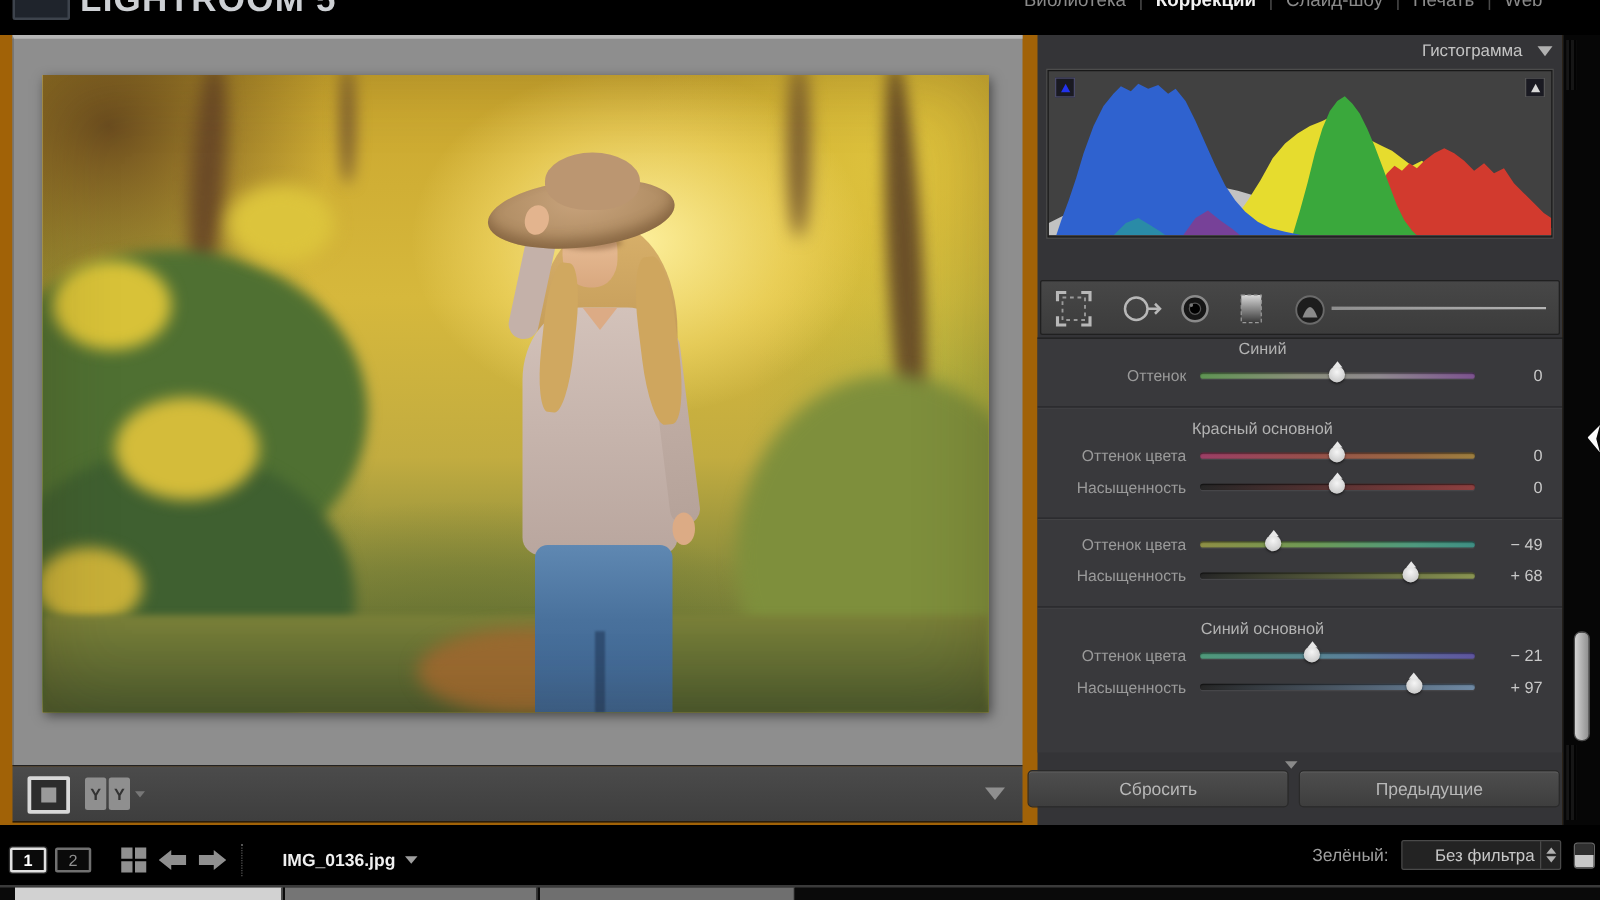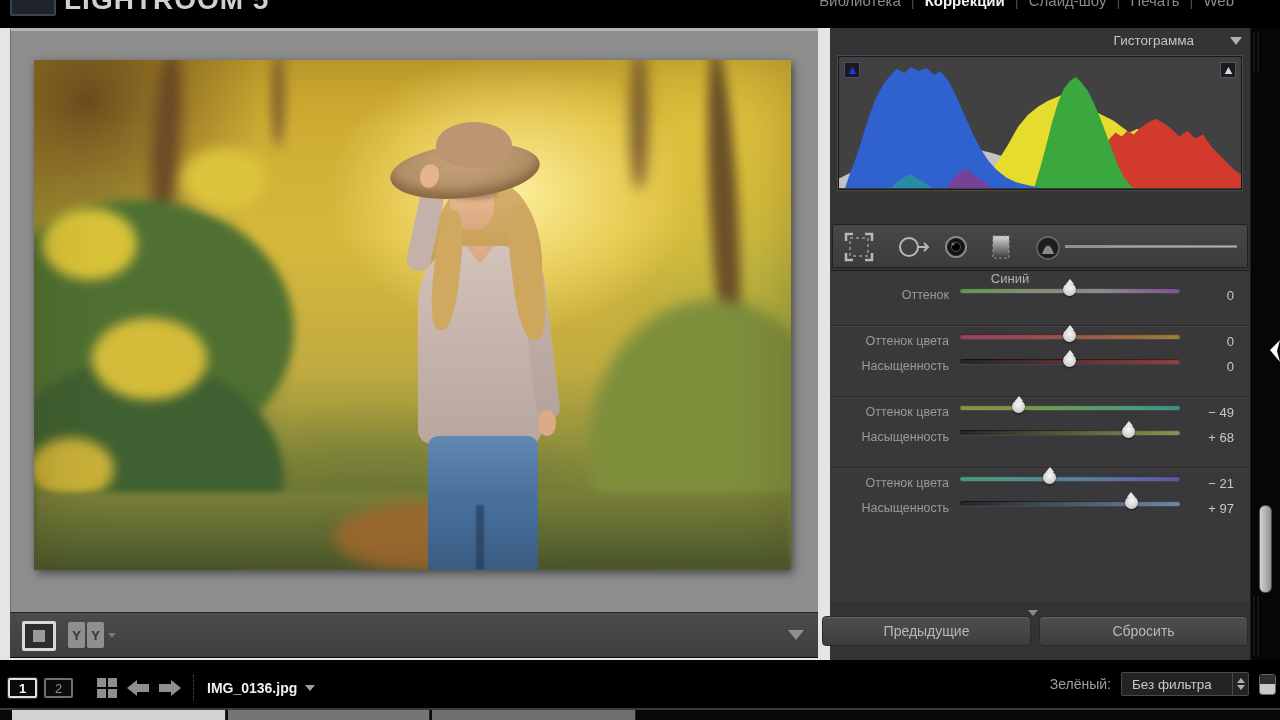--- a/index.html
+++ b/index.html
@@ -1,18 +1,18 @@
 <!DOCTYPE html>
 <html><head>
 <meta charset="utf-8">
 <style>
   * { margin:0; padding:0; box-sizing:border-box; }
   html,body { width:1280px; height:720px; background:#000; overflow:hidden;
     font-family:"Liberation Sans","DejaVu Sans",sans-serif; }
-  #stage { position:relative; width:1280px; height:720px; background:#e5e5e5; }
+  #stage { position:relative; width:1280px; height:720px; background:#a16207; }
 
   
   #topbar { position:absolute; left:0; top:0; width:1280px; height:28px; background:#000; overflow:hidden; }
   #logo-badge { position:absolute; left:10px; top:-10px; width:46px; height:26px; background:#1f242c; border:2px solid #3d434c; border-radius:2px; }
   #logo-text { position:absolute; left:64px; top:-16px; font-size:28px; font-weight:700; letter-spacing:1px; color:#cdd0d4; white-space:nowrap; }
   #top-menu { position:absolute; right:36px; top:-8px; display:flex; align-items:center; font-size:15px; white-space:nowrap; }
   #top-menu .mi { color:#8a8a8a; padding:0 10px; cursor:default; }
   #top-menu .mi.active { color:#f2f2f2; font-weight:700; }
   #top-menu .msep { color:#4a4a4a; }
 
@@ -64,21 +64,21 @@
   #viewer-toolbar { position:absolute; left:10px; top:612px; width:808px; height:46px; background:linear-gradient(180deg,#4b4b4b,#3e3e3e); border-top:1px solid #222; border-bottom:1px solid #0a0a0a; }
   #loupe-btn { position:absolute; left:12px; top:8px; width:34px; height:30px; border:3px solid #d8d8d8; background:#2c2c2c; border-radius:2px; }
   #loupe-btn .inner { position:absolute; left:50%; top:50%; width:12px; height:12px; transform:translate(-50%,-50%); background:#9a9a9a; }
   #yy-btn { position:absolute; left:58px; top:9px; display:flex; gap:2px; }
   #yy-btn .ybox { width:17px; height:26px; background:#8f8f8f; border-radius:2px; color:#333; font-size:13px; font-weight:700; display:flex; align-items:center; justify-content:center; }
   #yy-caret { position:absolute; left:98px; top:20px; width:0; height:0; border-left:4px solid transparent; border-right:4px solid transparent; border-top:5px solid #777; }
   #vt-collapse { position:absolute; right:14px; top:17px; width:0; height:0; border-left:8px solid transparent; border-right:8px solid transparent; border-top:10px solid #8f8f8f; }
 
   
   #right-panel { position:absolute; left:830px; top:28px; width:420px; height:632px; background:#343437; }
-  #hist-header { position:absolute; right:8px; top:5px; display:flex; align-items:center; gap:36px; }
+  #hist-header { position:absolute; right:8px; top:5px; display:flex; align-items:center; gap:12px; }
   #hist-title { color:#c4c4c4; font-size:13.5px; }
   .tri-down { width:0; height:0; border-left:6px solid transparent; border-right:6px solid transparent; border-top:8px solid #b0b0b0; }
   #hist-box { position:absolute; left:8px; top:28px; width:404px; height:134px; background:#414141; border:1px solid #181818; box-shadow:0 0 0 1px #4c4c4c; }
   #hist-box svg { position:absolute; inset:0; }
   .clip-box { position:absolute; top:5px; width:16px; height:16px; background:#1a1a22; border:1px solid #555; }
   #clip-shadows { left:5px; border-color:#4a4a6a; }
   #clip-highlights { right:5px; }
   .clip-box .tri { position:absolute; left:3px; top:3px; width:9px; height:9px; }
   #clip-shadows .tri { background:#2233ee; clip-path:polygon(50% 10%,8% 88%,92% 88%); box-shadow:0 0 4px #2233ee; }
   #clip-highlights .tri { background:#d8d8d8; clip-path:polygon(50% 10%,8% 88%,92% 88%); }
@@ -86,21 +86,21 @@
 
   #toolstrip { position:absolute; left:2px; top:196px; width:416px; height:44px; background:linear-gradient(180deg,#474747,#3c3c3c); border:1px solid #202020; border-radius:2px; }
   .tool { position:absolute; top:4px; width:36px; height:36px; }
   #brush-handle { position:absolute; left:232px; top:20px; width:172px; height:3px; background:linear-gradient(90deg,#8f8f8f,#b5b5b5); clip-path:polygon(0 0,100% 20%,100% 80%,0 100%); }
 
   #sliders { position:absolute; left:0; top:242px; width:420px; height:332px; background:#39393c; overflow:hidden; border-top:1px solid #1c1c1c; }
   .sect { padding:2px 0 6px; }
   .sect + .sect { border-top:1px solid #28282b; box-shadow:inset 0 1px 0 rgba(255,255,255,.05); margin-top:6px; padding-top:8px; }
   .shead { text-align:center; color:#b2b2b2; font-size:13px; height:18px; line-height:18px; padding-right:60px; }
   .shead.clip { margin-top:-3px; }
-  .srow { display:flex; align-items:flex-start; height:25px; }
+  .srow { display:flex; align-items:center; height:25px; }
   .slab { width:130px; text-align:right; padding-right:11px; color:#9a9a9a; font-size:12.5px; }
   .track { position:relative; width:220px; height:5px; border-radius:3px; box-shadow:inset 0 1px 1px rgba(0,0,0,.55), 0 1px 0 rgba(255,255,255,.07); }
   .thumb { position:absolute; top:-5px; width:13px; height:13px; background:radial-gradient(circle at 50% 35%,#f5f5f5,#bdbdbd); border-radius:50%; box-shadow:0 1px 2px rgba(0,0,0,.6); }
   .thumb::before { content:""; position:absolute; left:2.5px; top:-4px; width:0; height:0; border-left:4px solid transparent; border-right:4px solid transparent; border-bottom:5px solid #e8e8e8; }
   .sval { flex:1; text-align:right; padding-right:16px; color:#c8c8c8; font-size:13px; }
   .tr-hue-gp { background:linear-gradient(90deg,#5f9553,#8a8f7a 35%,#8f8a8f 65%,#7d5390); }
   .tr-hue-ro { background:linear-gradient(90deg,#9c3f66,#97504b 40%,#9a6a42 78%,#9d7f3f); }
   .tr-sat-r  { background:linear-gradient(90deg,#262626,#8f4040); }
   .tr-hue-yt { background:linear-gradient(90deg,#8f8f45,#6f9a55 40%,#4f9a7f 78%,#3f8f85); }
   .tr-sat-g  { background:linear-gradient(90deg,#262626,#8a9552); }
@@ -122,26 +122,26 @@
   #bottombar { position:absolute; left:0; top:660px; width:1280px; height:60px; background:#000; }
   #bb-left { position:absolute; left:8px; top:15px; display:flex; align-items:center; }
   .winbtn { width:29px; height:20px; border-radius:2px; font-size:13px; display:flex; align-items:center; justify-content:center; background:#0a0a0a; }
   #win1 { border:2px solid #e0e0e0; color:#fff; font-weight:700; box-shadow:0 0 0 1px #333; }
   #win2 { border:2px solid #707070; color:#909090; margin-left:7px; }
   #grid-btn { margin-left:24px; display:grid; grid-template-columns:9px 9px; grid-template-rows:9px 9px; gap:2px; }
   #grid-btn span { background:#8f8f8f; }
   .navarr { margin-left:10px; }
   #bb-sep { margin-left:12px; height:26px; border-left:1px dotted #555; }
   #breadcrumb { margin-left:10px; font-size:14px; color:#9f9f9f; white-space:nowrap; display:flex; align-items:center; }
-  #bc-file { color:#f0f0f0; font-weight:700; margin-left:3px; }
+  #bc-file { color:#f0f0f0; font-weight:700; margin-left:22px; }
   #bc-caret { margin-left:8px; width:0; height:0; border-left:5px solid transparent; border-right:5px solid transparent; border-top:6px solid #9f9f9f; }
   #bb-right { position:absolute; right:4px; top:12px; display:flex; align-items:center; gap:10px; }
   #filter-label { color:#9f9f9f; font-size:14px; }
   #filter-select { width:128px; height:24px; background:#232323; border:1px solid #4a4a4a; border-radius:2px; display:flex; align-items:center; }
-  #filter-value { flex:1; color:#c8c8c8; font-size:13.5px; padding-left:10px; }
+  #filter-value { flex:1; color:#c8c8c8; font-size:13.5px; padding-left:26px; }
   #filter-spin { width:16px; height:100%; border-left:1px solid #4a4a4a; display:flex; flex-direction:column; align-items:center; justify-content:center; gap:2px; }
   #filter-spin i { width:0; height:0; border-left:4px solid transparent; border-right:4px solid transparent; }
   #filter-spin .up { border-bottom:5px solid #b0b0b0; }
   #filter-spin .dn { border-top:5px solid #b0b0b0; }
   #fs-toggle { width:17px; height:21px; border:1px solid #666; border-radius:3px; overflow:hidden; }
   #fs-toggle .t { height:50%; background:#2f2f2f; }
   #fs-toggle .b { height:50%; background:#c9c9c9; }
   #filmstrip { position:absolute; left:0; bottom:0; width:1280px; height:12px; background:#0a0a0a; border-top:2px solid #3a3a3a; }
   .fthumb { position:absolute; top:0; height:12px; border-right:1px solid #222; }
   #ft1 { left:12px; width:214px; background:#d2d2d2; }
@@ -280,20 +280,21 @@
         <div class="srow">
           <span class="slab">Оттенок</span>
           <div class="track tr-hue-gp">
             <div class="thumb" style="left: calc(50% - 7px);"></div>
           </div>
           <span class="sval">0</span>
         </div>
       </div>
 
       <div class="sect">
+        <div class="shead">Красный основной</div>
         <div class="srow">
           <span class="slab">Оттенок цвета</span>
           <div class="track tr-hue-ro">
             <div class="thumb" style="left: calc(50% - 7px);"></div>
           </div>
           <span class="sval">0</span>
         </div>
         <div class="srow">
           <span class="slab">Насыщенность</span>
           <div class="track tr-sat-r">
@@ -314,20 +315,21 @@
         <div class="srow">
           <span class="slab">Насыщенность</span>
           <div class="track tr-sat-g">
             <div class="thumb" style="left: calc(77% - 7px);"></div>
           </div>
           <span class="sval">+ 68</span>
         </div>
       </div>
 
       <div class="sect">
+        <div class="shead">Синий основной</div>
         <div class="srow">
           <span class="slab">Оттенок цвета</span>
           <div class="track tr-hue-tp">
             <div class="thumb" style="left: calc(41% - 7px);"></div>
           </div>
           <span class="sval">− 21</span>
         </div>
         <div class="srow">
           <span class="slab">Насыщенность</span>
           <div class="track tr-sat-b">
@@ -335,22 +337,22 @@
           </div>
           <span class="sval">+ 97</span>
         </div>
       </div>
 
     </div>
 
     <div id="panel-scroll-hint"><span class="tri-down"></span></div>
 
     <div id="panel-buttons">
+      <div class="pbtn">Сбросить</div>
       <div class="pbtn">Предыдущие</div>
-      <div class="pbtn">Сбросить</div>
     </div>
   </div>
 
   <div id="right-edge">
     <div class="ridges" style="top:4px;height:40px"></div>
     <div class="ridges" style="bottom:4px;height:60px"></div>
     <div id="scroll-thumb"></div>
     <div id="mouse-cursor"></div>
   </div>
 

